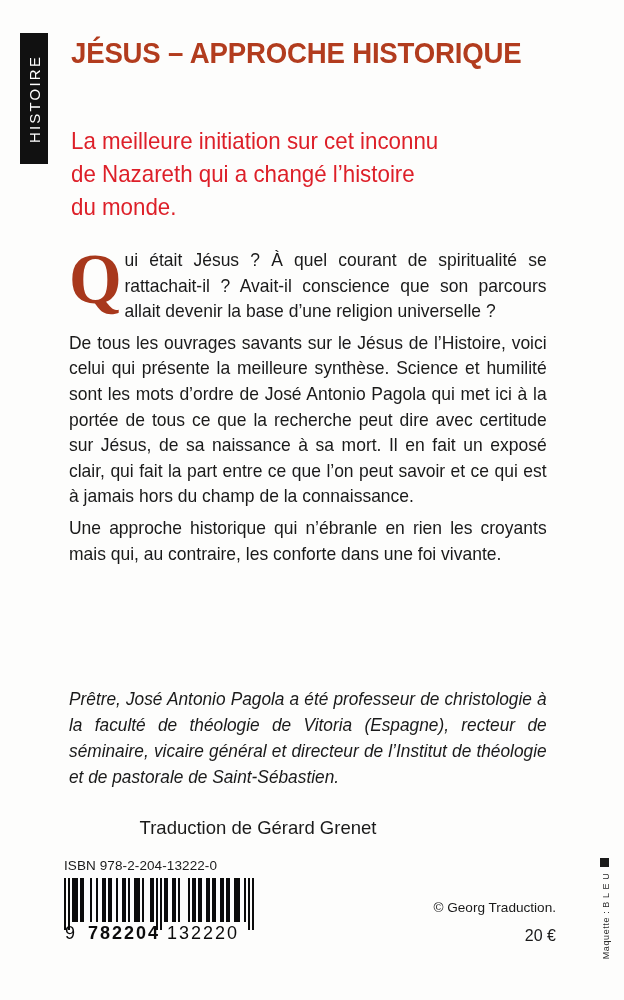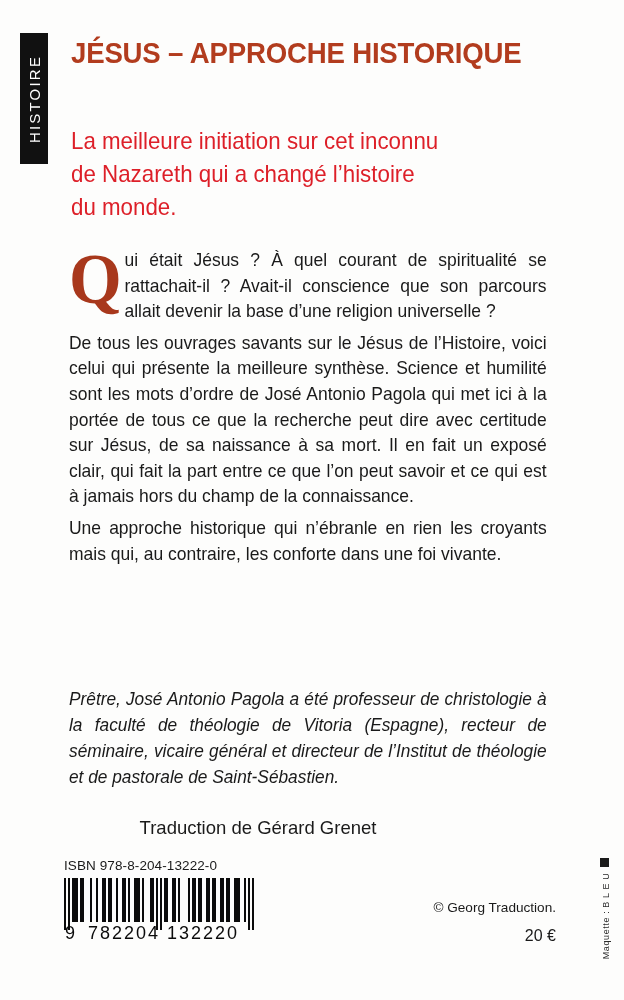--- a/index.html
+++ b/index.html
@@ -172,21 +172,21 @@
     top: 45px;
     width: 190px;
     height: 20px;
     font-family: "Liberation Sans", sans-serif;
     font-size: 18px;
     letter-spacing: 2px;
     color: #0b0b0b;
   }
   .bc-d { position: absolute; top: 0; }
   .bc-lead { left: 1px; }
-  .bc-left { left: 24px; }
+  .bc-left { left: 24px; font-weight: bold; }
   .bc-right { left: 103px; }
 
   
   .photo-credit {
     position: absolute;
     right: 68px;
     top: 900px;
     color: #1a1a1a;
     font-size: 13.6px;
     white-space: nowrap;
@@ -253,21 +253,21 @@
   <p class="para">De tous les ouvrages savants sur le Jésus de l’Histoire, voici celui qui présente la meilleure synthèse. Science et humilité sont les mots d’ordre de José Antonio Pagola qui met ici à la portée de tous ce que la recherche peut dire avec certitude sur Jésus, de sa naissance à sa mort. Il en fait un exposé clair, qui fait la part entre ce que l’on peut savoir et ce qui est à jamais hors du champ de la connaissance.</p>
   <p class="para">Une approche historique qui n’ébranle en rien les croyants mais qui, au contraire, les conforte dans une foi vivante.</p>
 </div>
 
 <div class="bio">
   <div class="bio-inner">Prêtre, José Antonio Pagola a été professeur de christologie à la faculté de théologie de Vitoria (Espagne), recteur de séminaire, vicaire général et directeur de l’Institut de théologie et de pastorale de Saint-Sébastien.</div>
 </div>
 
 <div class="translator">Traduction de Gérard Grenet</div>
 
-<div class="isbn">ISBN 978-8-204-13222-0</div>
+<div class="isbn">ISBN 978-2-204-13222-0</div>
 
 <div class="barcode-wrap">
   <div class="barcode-bars" id="barcode-bars">
       <span class="bar guard" style="left: 0px; width: 1.75px;"></span>
       <span class="bar guard" style="left: 4px; width: 1.75px;"></span>
       <span class="bar" style="left: 8px; width: 5.75px;"></span>
       <span class="bar" style="left: 16px; width: 3.75px;"></span>
       <span class="bar" style="left: 26px; width: 1.75px;"></span>
       <span class="bar" style="left: 32px; width: 1.75px;"></span>
       <span class="bar" style="left: 38px; width: 3.75px;"></span>

